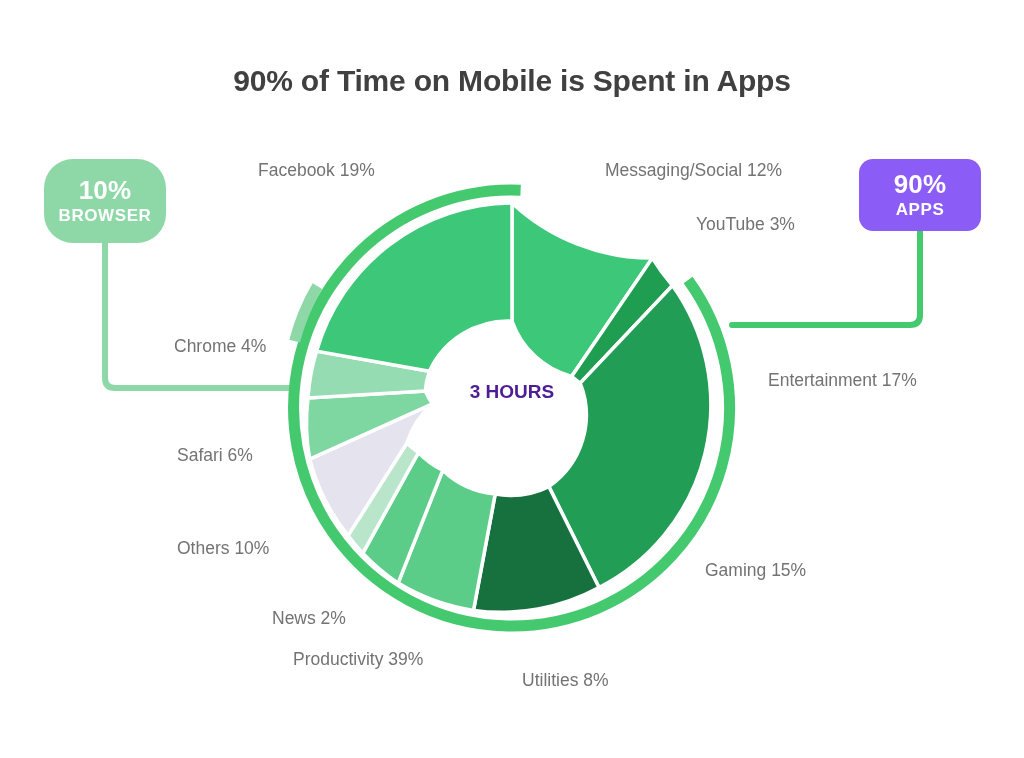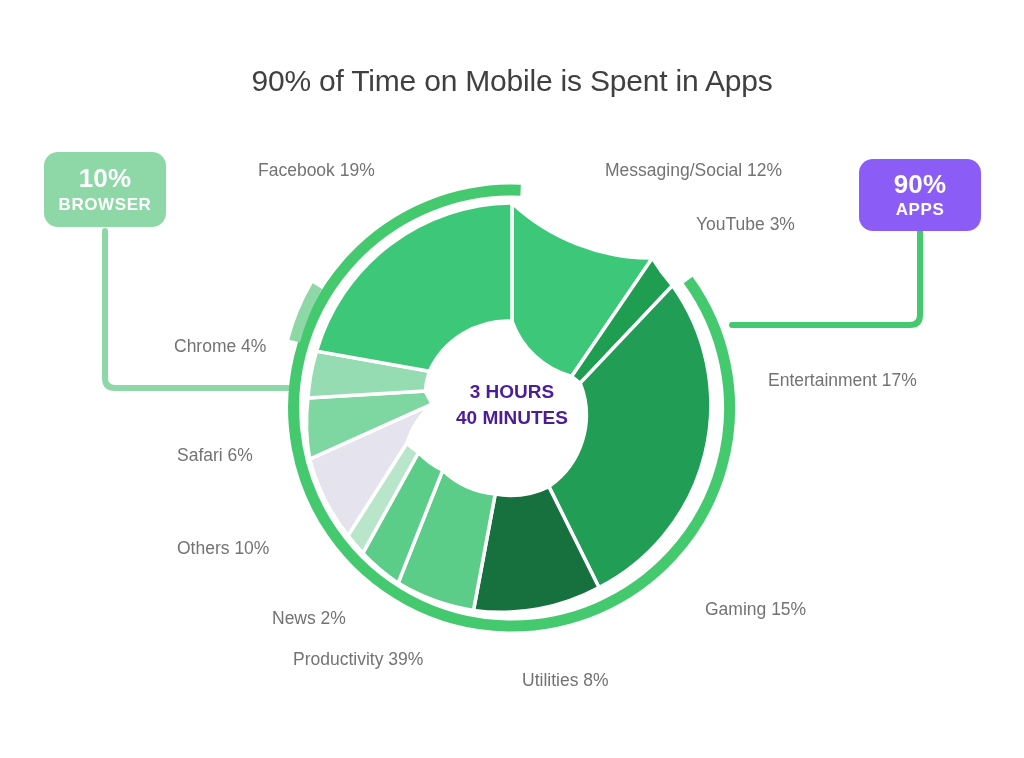--- a/index.html
+++ b/index.html
@@ -10,21 +10,21 @@
     color:#414042;
     overflow:hidden;
     position:relative;
   }
 
   .title{
     position:absolute;
     top:64px;left:0;width:1024px;
     text-align:center;
     font-size:30px;
-    font-weight:normal;
+    font-weight:bold;
     color:#404040;
     letter-spacing:-0.2px;
   }
 
   .stage{
     position:absolute;
     left:0;top:0;
     width:1024px;height:758px;
   }
   .stage svg{display:block;}
@@ -46,23 +46,24 @@
     font-weight:bold;
     letter-spacing:0.2px;
   }
   .badge .cap{
     font-size:17px;
     font-weight:bold;
     letter-spacing:0.6px;
     margin-top:3px;
   }
   .badge-browser{
-    left:44px;top:152px;
-    width:122px;height:75px;
+    left:44px;top:159px;
+    width:122px;height:84px;
     background:#8ed8a8;
+    border-radius:29px;
   }
   .badge-apps{
     left:859px;top:159px;
     width:122px;height:72px;
     background:#8b5cf6;
   }
 
   
   .center-label{
     position:absolute;
@@ -133,26 +134,25 @@
   <span class="cap">BROWSER</span>
 </div>
 
 <div class="badge badge-apps">
   <span class="pct">90%</span>
   <span class="cap">APPS</span>
 </div>
 
 <div class="center-label">
   <div>3 HOURS</div>
-  <div>40 MINUTES</div>
 </div>
 
 <div class="lbl" style="left:258px;top:160px;">Facebook 19%</div>
 <div class="lbl" style="left:605px;top:160px;">Messaging/Social 12%</div>
 <div class="lbl" style="left:696px;top:214px;">YouTube 3%</div>
 <div class="lbl" style="left:768px;top:370px;">Entertainment 17%</div>
-<div class="lbl" style="left:705px;top:599px;text-align:right;">Gaming 15%</div>
+<div class="lbl" style="left:705px;top:560px;text-align:right;">Gaming 15%</div>
 <div class="lbl" style="left:522px;top:670px;">Utilities 8%</div>
 <div class="lbl" style="left:293px;top:649px;">Productivity 39%</div>
 <div class="lbl" style="left:272px;top:608px;">News 2%</div>
 <div class="lbl" style="left:177px;top:538px;">Others 10%</div>
 <div class="lbl" style="left:177px;top:445px;">Safari 6%</div>
 <div class="lbl" style="left:174px;top:336px;">Chrome 4%</div>
 
 </body></html>

